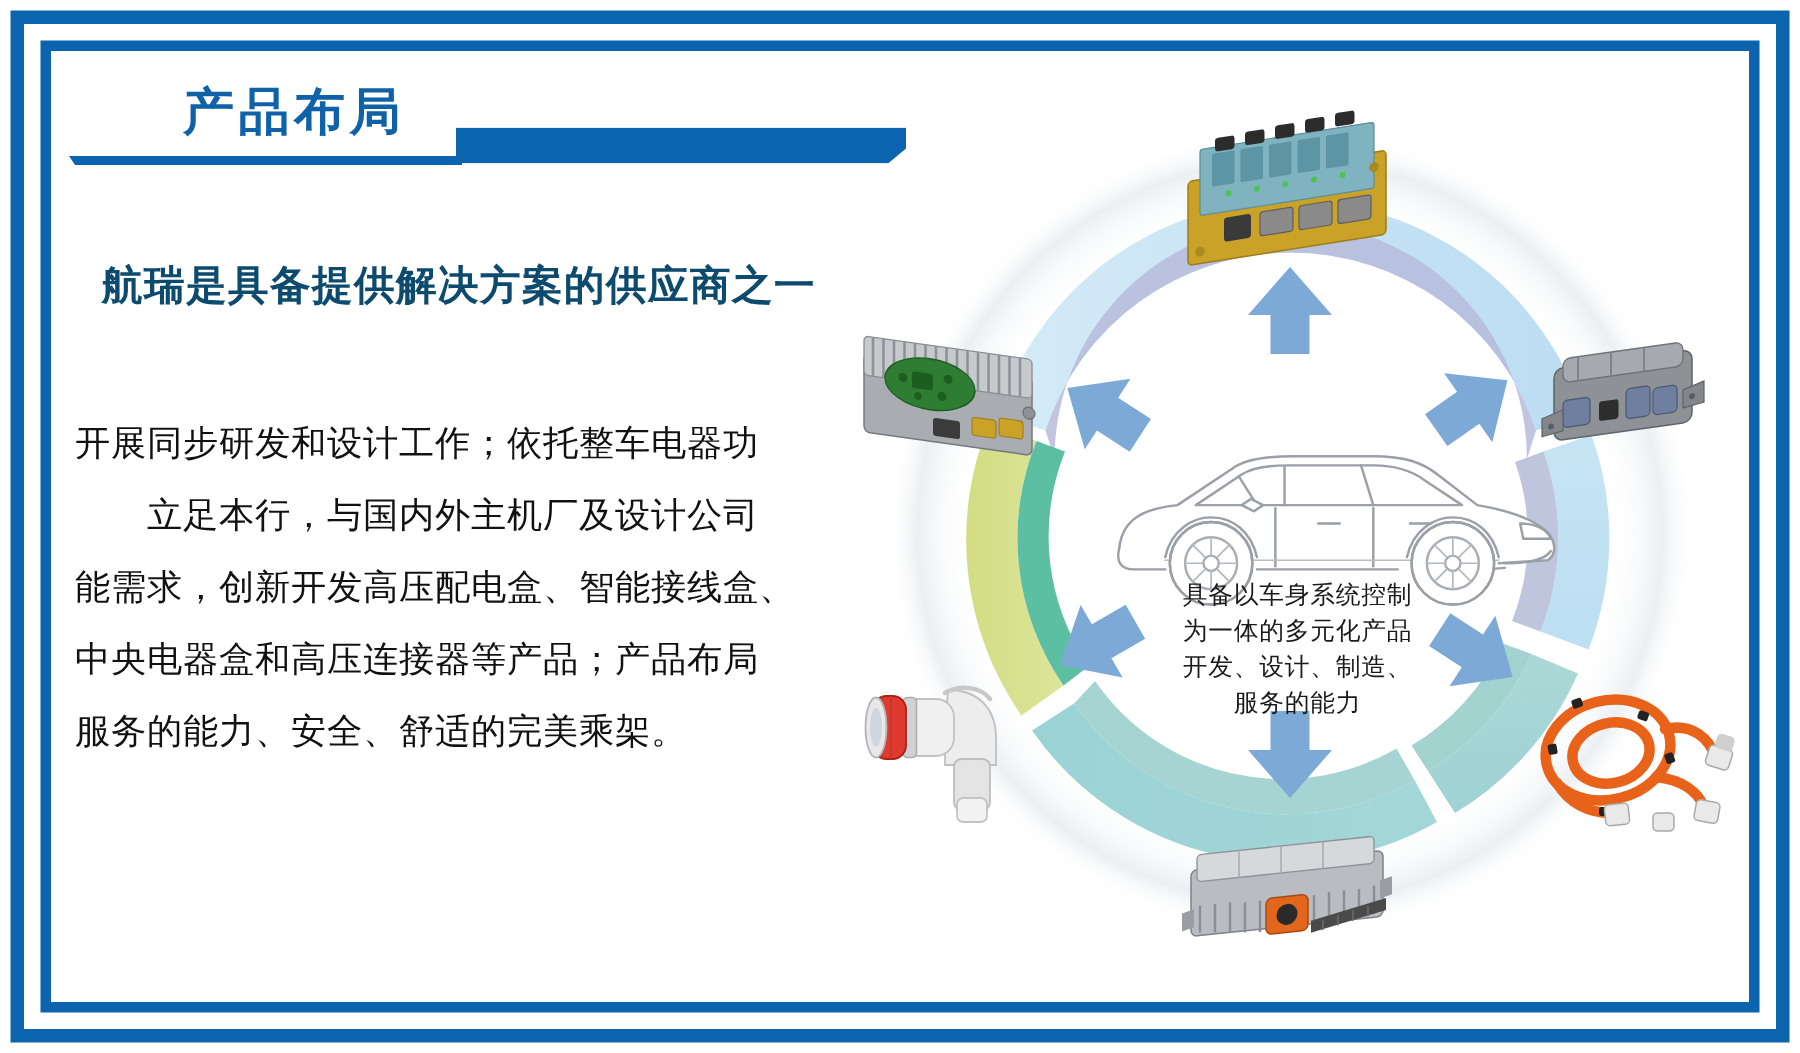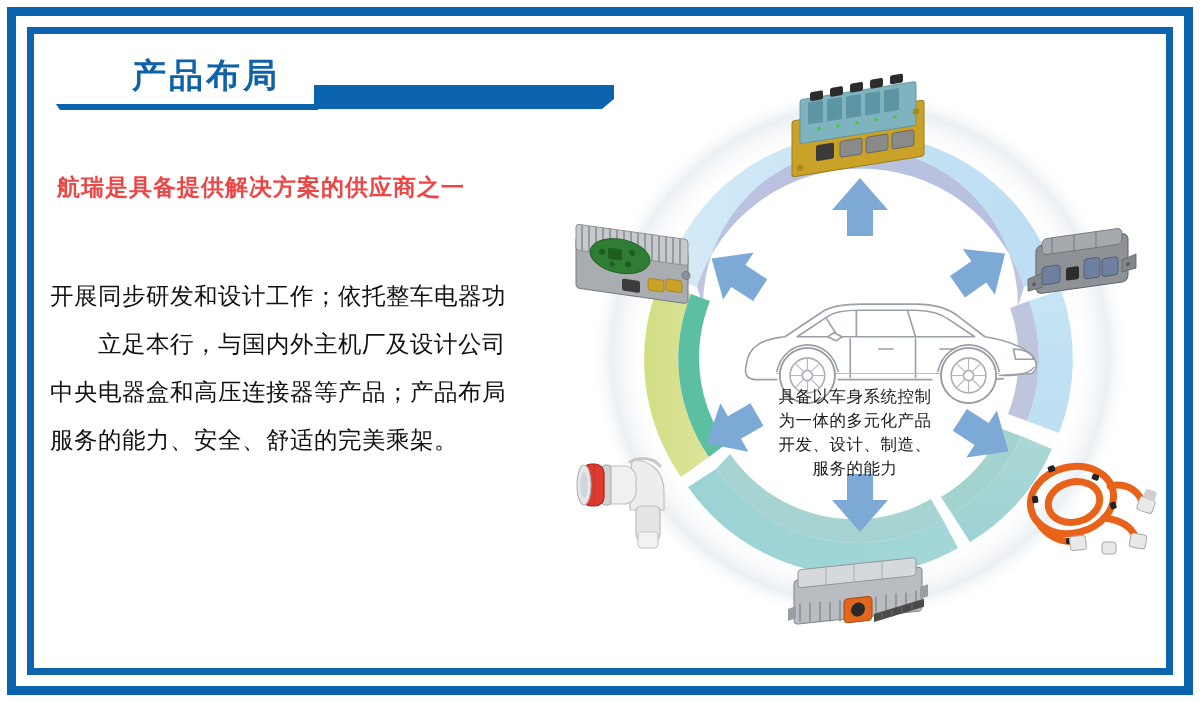--- a/index.html
+++ b/index.html
@@ -16,61 +16,61 @@
   .frame-outer{
     position:absolute; left:7px; top:7px; width:1186px; height:688px;
     border:9px solid #0C63AE; background:transparent;
   }
   .frame-inner{
     position:absolute; left:27px; top:27px; width:1146px; height:648px;
     border:7px solid #0C63AE; background:transparent;
   }
 
   
-  .header-zone{ position:absolute; left:56px; top:54px; width:560px; height:62px; }
+  .header-zone{ position:absolute; left:46px; top:54px; width:560px; height:62px; }
   .header-title{
     position:absolute; left:76px; top:-2px;
     font-family:"DejaVu Sans","Liberation Sans",sans-serif;
     font-weight:bold; font-size:34px; letter-spacing:3px;
     color:#0F61A8; line-height:46px; white-space:nowrap;
     z-index:3;
   }
   .header-bar{
     position:absolute; left:258px; top:31px; width:300px; height:24px;
     background:#0C63AE; z-index:1;
     clip-path:polygon(0 0, 100% 0, 100% 58%, 96% 100%, 0 100%);
   }
   .header-rule{
     position:absolute; left:0px; top:50px; width:262px; height:6px;
     background:#0C63AE; z-index:2;
     clip-path:polygon(0 0, 100% 0, 100% 100%, 4px 100%);
   }
 
   
   .subtitle{
-    position:absolute; left:57px; top:172px; width:530px;
+    position:absolute; left:68px; top:172px; width:530px;
     font-family:"Liberation Serif","DejaVu Serif",serif;
-    font-size:23px; font-weight:700; color:#ef4444;
+    font-size:27px; font-weight:700; color:#0c4a6e;
     letter-spacing:1px; white-space:nowrap;
   }
   .bodytext{
     position:absolute; left:50px; top:272px; width:500px;
     font-family:"Liberation Serif","DejaVu Serif",serif;
     font-size:23.5px; color:#111111; line-height:48px;
     letter-spacing:0.5px;
   }
   .bodytext .ln{ display:block; white-space:nowrap; }
   .bodytext .ln.first{ text-indent:48px; }
 
   
   .diagram{ position:absolute; left:540px; top:40px; width:640px; height:630px; }
   .diagram svg{ position:absolute; left:0; top:0; }
 
   .center-text{
-    position:absolute; left:200px; top:345px; width:230px;
+    position:absolute; left:210px; top:345px; width:230px;
     text-align:center;
     font-family:"DejaVu Sans","Liberation Sans",sans-serif;
     font-size:16.5px; color:#1a1a1a; line-height:24px;
     letter-spacing:0.5px;
   }
   .center-text span{ display:block; white-space:nowrap; }
 </style>
 </head>
 <body>
 
@@ -83,20 +83,21 @@
     <div class="header-bar"></div>
     <div class="header-rule"></div>
     <div class="header-title">产品布局</div>
   </div>
 
   <div class="subtitle">航瑞是具备提供解决方案的供应商之一</div>
 
   <div class="bodytext">
     <span class="ln">开展同步研发和设计工作；依托整车电器功</span>
     <span class="ln first">立足本行，与国内外主机厂及设计公司</span>
+    <span class="ln">能需求，创新开发高压配电盒、智能接线盒、</span>
     <span class="ln">中央电器盒和高压连接器等产品；产品布局</span>
     <span class="ln">服务的能力、安全、舒适的完美乘架。</span>
   </div>
 
   <div class="diagram">
 
     <svg width="640" height="630" viewBox="0 0 640 630">
       <defs>
 
         <radialGradient id="halo" cx="50%" cy="50%" r="50%">

